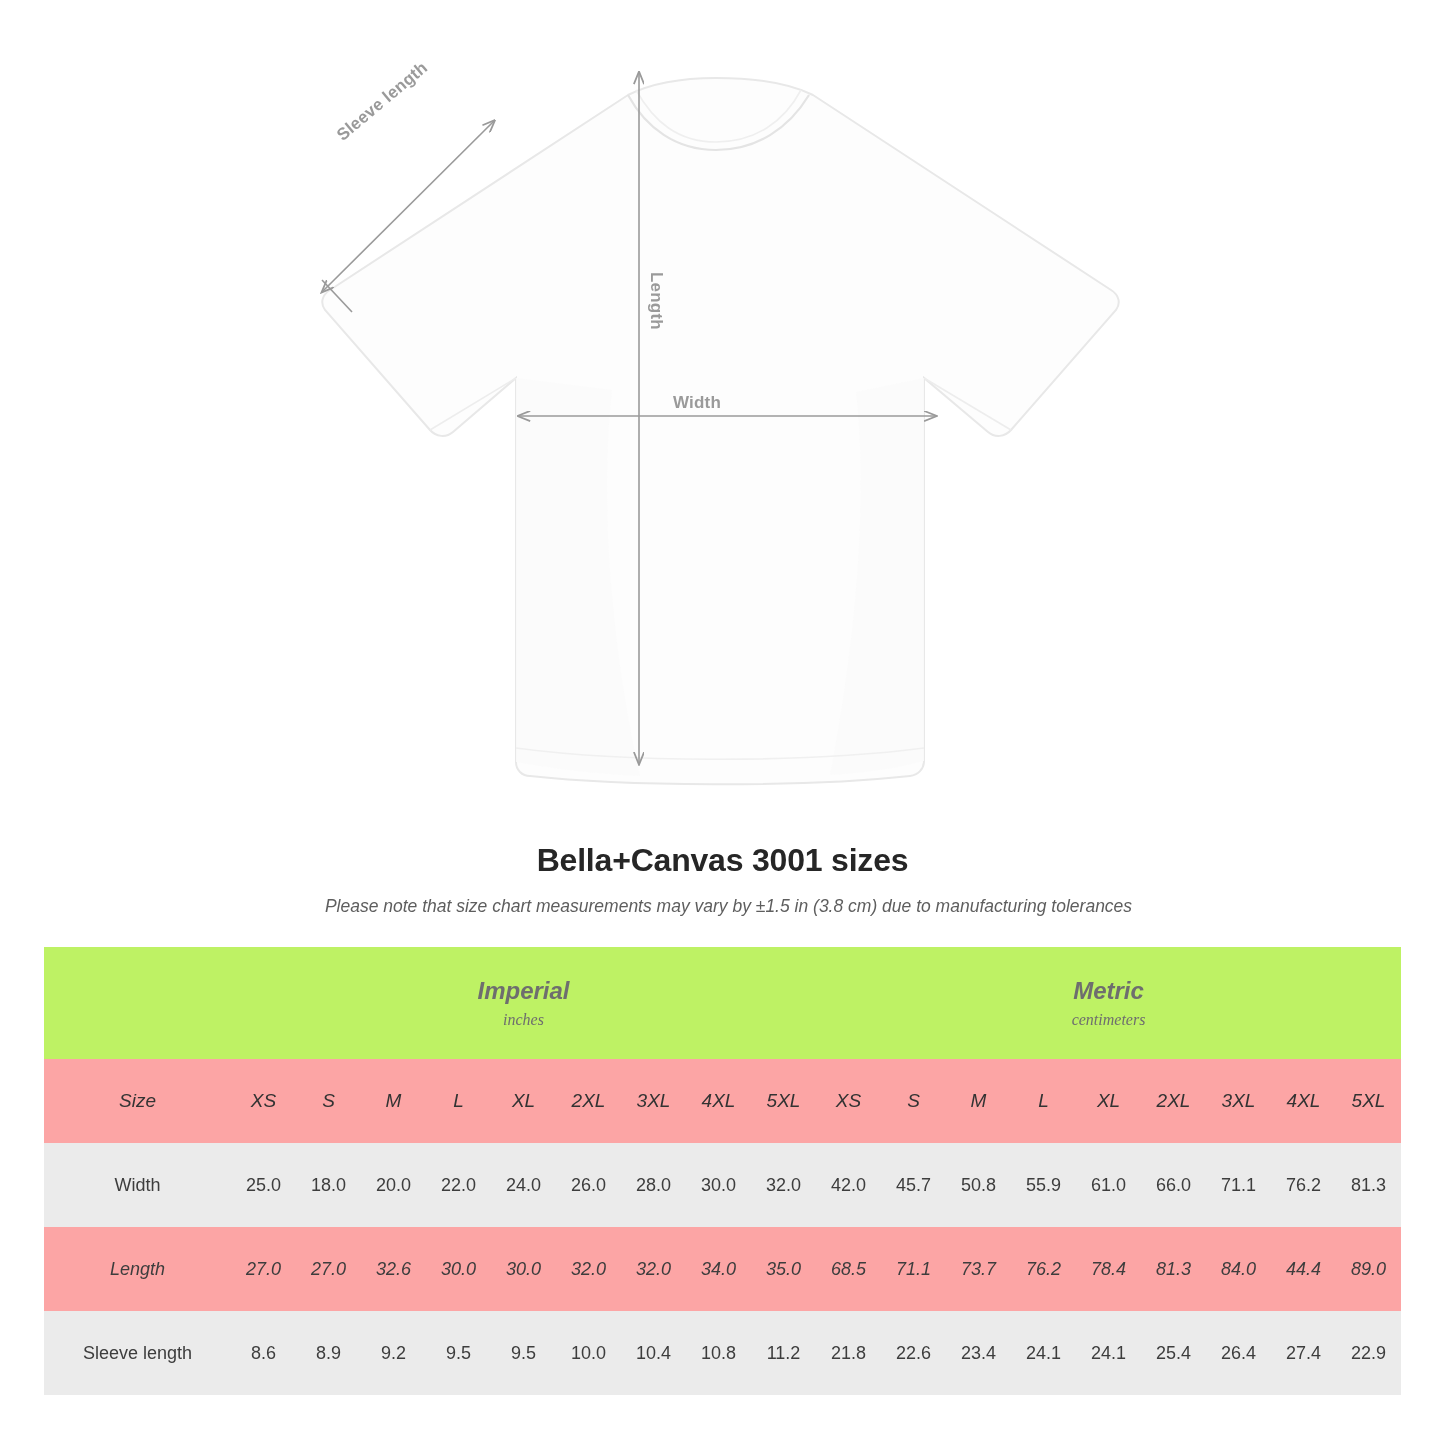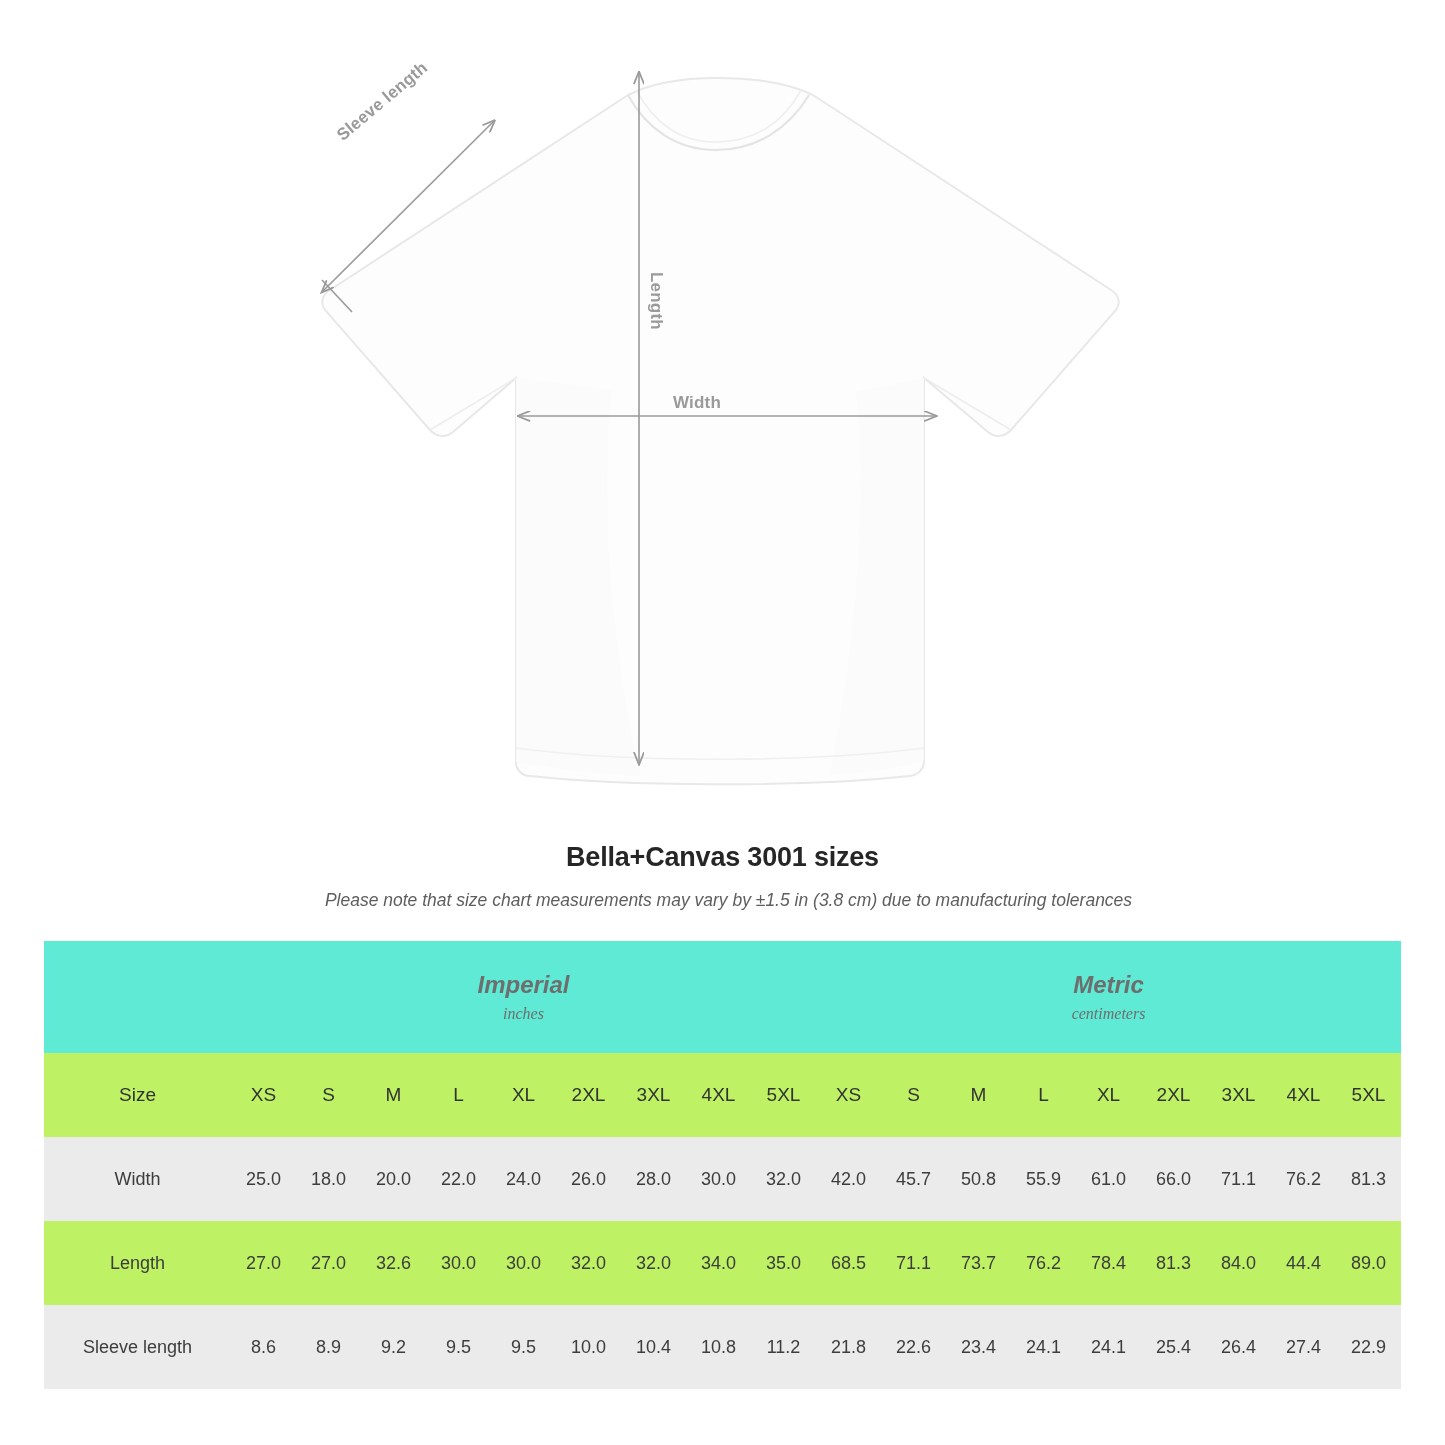--- a/index.html
+++ b/index.html
@@ -52,21 +52,21 @@
     transform: rotate(-40deg);
     transform-origin: left top;
   }
 
   
   .title-block {
     text-align: center;
     margin-top: 22px;
   }
   .chart-title {
-    font-size: 27px;
+    font-size: 32px;
     font-weight: bold;
     color: #262626;
     margin: 0;
     letter-spacing: -0.2px;
   }
   .chart-note {
     font-size: 17.5px;
     font-style: italic;
     color: #5e5e5e;
     margin: 17px 0 0 12px;
@@ -82,21 +82,21 @@
     table-layout: fixed;
   }
   table.size-table td,
   table.size-table th {
     text-align: center;
     vertical-align: middle;
     border: none;
     font-weight: normal;
   }
   .unit-head {
-    background: #5eead4;
+    background: #bef264;
     height: 112px;
   }
   .unit-name {
     font-size: 24px;
     font-style: italic;
     font-weight: bold;
     color: #6e6e6e;
     line-height: 1.15;
   }
   .unit-sub {
@@ -120,21 +120,22 @@
   }
   .data-row td {
     height: 82px;
     font-size: 18px;
     color: #3d3d3d;
   }
   .row-alt {
     background: #ebebeb;
   }
   .row-plain {
-    background: #bef264;
+    background: #fca5a5;
+    font-style: italic;
   }
   .first-col {
     font-weight: bold;
     font-size: 17.5px;
     color: #3d3d3d;
   }
 </style>
 </head>
 <body>
 

